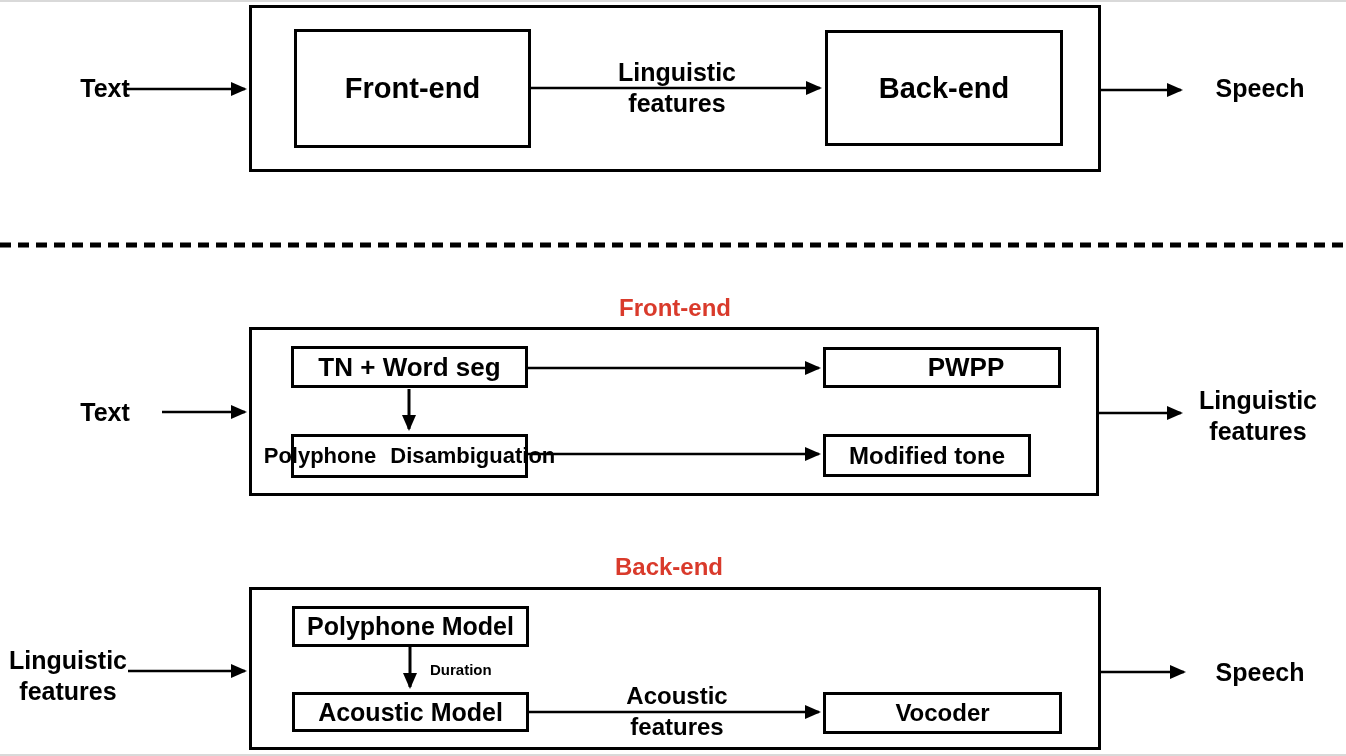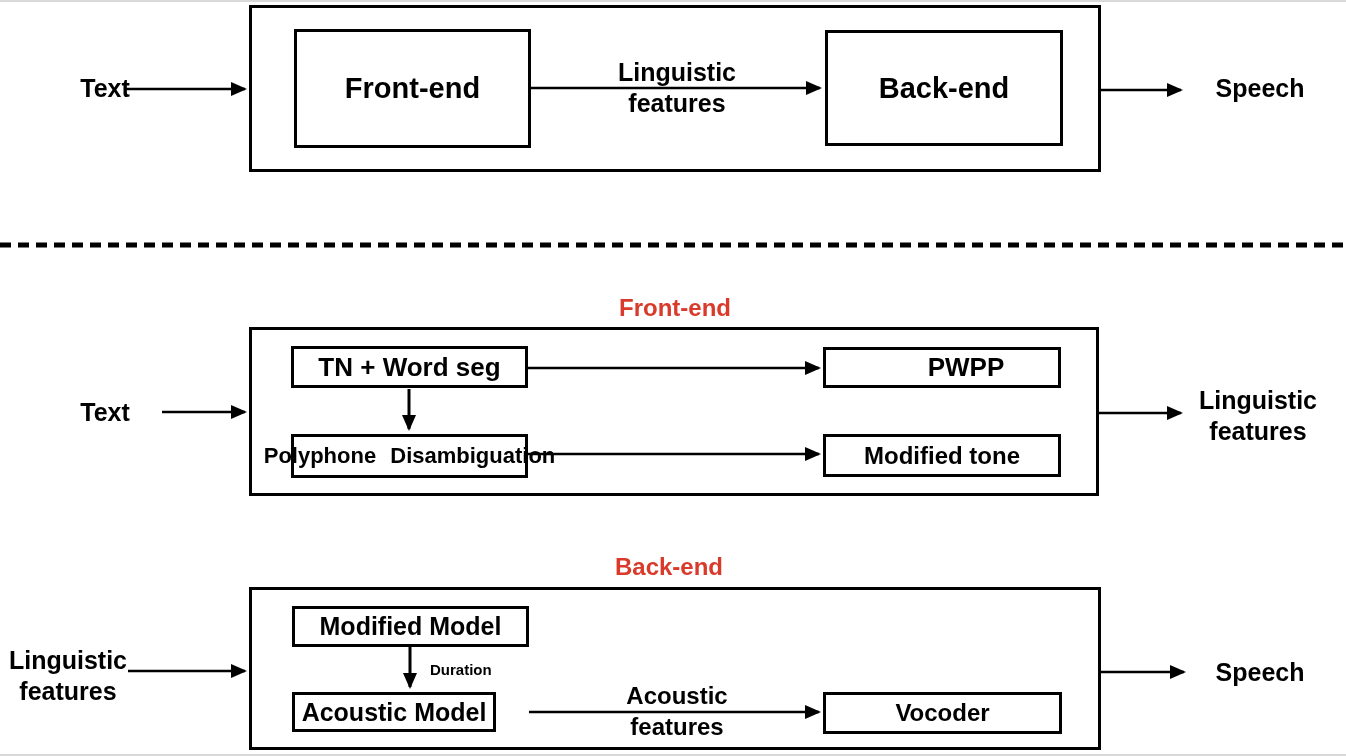--- a/index.html
+++ b/index.html
@@ -58,45 +58,45 @@
 </div>
 
 <div class="box" style="left:823px;top:347px;width:238px;height:41px;font-size:26px;padding-left:48px;">
   <span>PWPP</span>
 </div>
 
 <div class="box" style="left:291px;top:434px;width:237px;height:44px;font-size:22px;word-spacing:8px;">
   <span>Polyphone Disambiguation</span>
 </div>
 
-<div class="box" style="left:823px;top:434px;width:238px;height:43px;font-size:24px;">
+<div class="box" style="left:823px;top:434px;width:208px;height:43px;font-size:24px;">
   <span>Modified tone</span>
 </div>
 
 <div class="label two-line" style="left:1173px;top:385px;width:170px;font-size:25px;">
   <div>Linguistic</div>
   <div>features</div>
 </div>
 
 <div class="label section-title" style="left:569px;top:553px;width:200px;">Back-end</div>
 
 <div class="label two-line" style="left:3px;top:645px;width:130px;font-size:25px;">
   <div>Linguistic</div>
   <div>features</div>
 </div>
 
 <div class="box outerbox" style="left:249px;top:587px;width:852px;height:163px;"></div>
 
 <div class="box" style="left:292px;top:606px;width:237px;height:41px;font-size:25px;">
-  <span>Modified Model</span>
+  <span>Polyphone Model</span>
 </div>
 
 <div class="label" style="left:430px;top:661px;width:110px;font-size:15px;text-align:left;">Duration</div>
 
-<div class="box" style="left:292px;top:692px;width:204px;height:40px;font-size:25px;">
+<div class="box" style="left:292px;top:692px;width:237px;height:40px;font-size:25px;">
   <span>Acoustic Model</span>
 </div>
 
 <div class="label two-line" style="left:592px;top:680px;width:170px;font-size:24px;">
   <div>Acoustic</div>
   <div>features</div>
 </div>
 
 <div class="box" style="left:823px;top:692px;width:239px;height:42px;font-size:24px;text-align:right;">
   <span>Vocoder</span>

